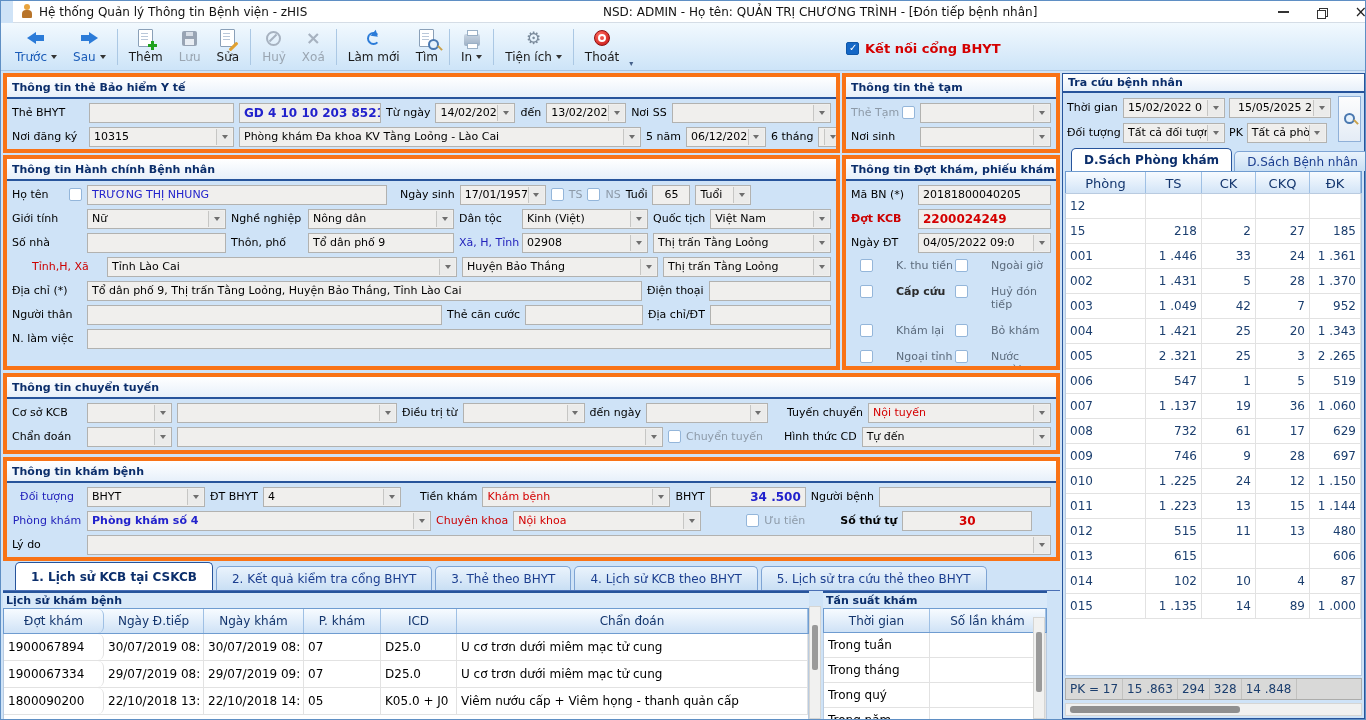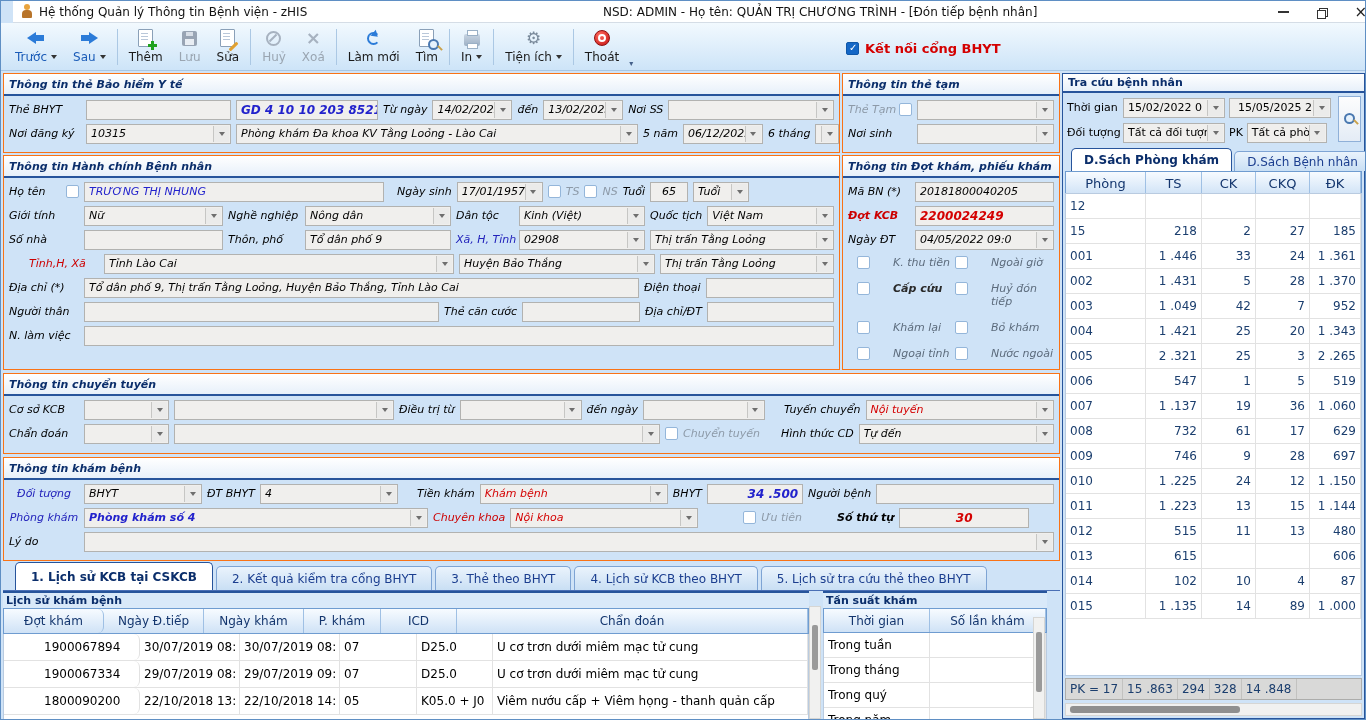--- a/index.html
+++ b/index.html
@@ -69,41 +69,41 @@
   .inp{background:#f0efed;border:1px solid #b2b2b0;height:20px;display:flex;align-items:center;padding:0 4px;box-sizing:border-box;overflow:hidden;white-space:nowrap;flex:none;}
   .cmb{position:relative;background:#f0efed;border:1px solid #b2b2b0;height:20px;display:flex;align-items:center;padding:0 18px 0 4px;box-sizing:border-box;overflow:hidden;white-space:nowrap;flex:none;}
   .cmb .arr{position:absolute;right:1px;top:1px;bottom:1px;width:15px;background:#ebebea;border-left:1px solid #c6c6c4;display:flex;align-items:center;justify-content:center;}
   .cmb .arr::after{content:"";border-left:3px solid transparent;border-right:3px solid transparent;border-top:4px solid #6e6e6e;}
   .v-blue{color:#2222cc;font-weight:bold;}
   .v-red{color:#d40000;font-weight:bold;}
   .v-redn{color:#d40000;}
   .frow{display:flex;align-items:center;height:21px;margin:3px 5px;gap:5px;}
   .grow{flex:1 1 auto;}
   
-  .sec{position:absolute;border:1px solid #f97316;background:#cfe3f7;box-sizing:border-box;overflow:hidden;font-style:italic;}
+  .sec{position:absolute;border:4px solid #f97316;background:#cfe3f7;box-sizing:border-box;overflow:hidden;}
   .sec-h{height:20px;background:linear-gradient(#ffffff,#e7f0fa);border-bottom:2px solid #27549b;color:#0b2e6b;font-weight:bold;display:flex;align-items:center;padding-left:5px;}
   
   .tabbar{position:absolute;left:2px;top:562px;width:1057px;height:28px;display:flex;align-items:flex-end;gap:3px;padding-left:12px;box-sizing:border-box;border-bottom:1px solid #4a6fb5;}
   .tab{height:23px;padding:0 15px;display:flex;align-items:center;background:linear-gradient(#eaf3fc,#c9dff4);border:1px solid #7ea4d4;border-bottom:none;border-radius:5px 5px 0 0;font-size:12px;color:#1b3e8f;white-space:nowrap;}
   .tab.active{background:#fff;font-weight:bold;height:27px;color:#0b2e6b;border-color:#27549b;}
   
   .caption{font-weight:bold;color:#0b2e6b;border-top:2px solid #27549b;background:#d9e9f9;height:15px;display:flex;align-items:center;padding-left:3px;}
   .tbl-h{display:flex;background:linear-gradient(#f7fbff,#cfe2f6);border:1px solid #6f9cd0;box-sizing:border-box;}
   .tbl-h .hc{border-right:1px solid #9fc0e4;display:flex;align-items:center;justify-content:center;color:#14366e;font-size:12px;box-sizing:border-box;}
   .tbody{background:#fff;border:1px solid #b9cbe0;border-top:none;box-sizing:border-box;overflow:hidden;}
   .trow{display:flex;border-bottom:1px solid #e2e2e2;background:#fff;}
   .tc{border-right:1px solid #e2e2e2;display:flex;align-items:center;padding:0 4px;overflow:hidden;white-space:nowrap;box-sizing:border-box;flex:none;}
   #history-panel{position:absolute;left:2px;top:590px;width:806px;height:128px;}
   .hist-h .hc0,.hist .c0{width:100px;border-radius:6px;}
   .hist-h .hc1,.hist .c1{width:100px;}
   .hist-h .hc2,.hist .c2{width:100px;}
   .hist-h .hc3,.hist .c3{width:77px;}
   .hist-h .hc4,.hist .c4{width:76px;}
   .hist-h .hc5,.hist .c5{flex:1 1 auto;}
-  .hist{height:26px;padding-left:36px;}
+  .hist{height:26px;}
   .vsb{position:absolute;background:#f1f1f0;border:1px solid #d6d6d4;box-sizing:border-box;}
   .vsb .thumb{position:absolute;left:2px;right:2px;background:#9a9a9a;border-radius:2px;}
   #freq-panel{position:absolute;left:822px;top:590px;width:224px;height:152px;}
   .freq-h .hc0,.freq .c0{width:106px;}
   .freq-h .hc1,.freq .c1{flex:1 1 auto;}
   .freq{height:24px;}
   
   #lookup-panel{position:absolute;left:1061px;top:72px;width:303px;height:646px;border:1px solid #27549b;background:#cfe3f7;box-sizing:border-box;}
   #lookup-panel .sec-h{height:17px;border-bottom:2px solid #27549b;}
   .lk-row{display:flex;align-items:center;gap:4px;margin:4px 4px 0 4px;height:21px;}

